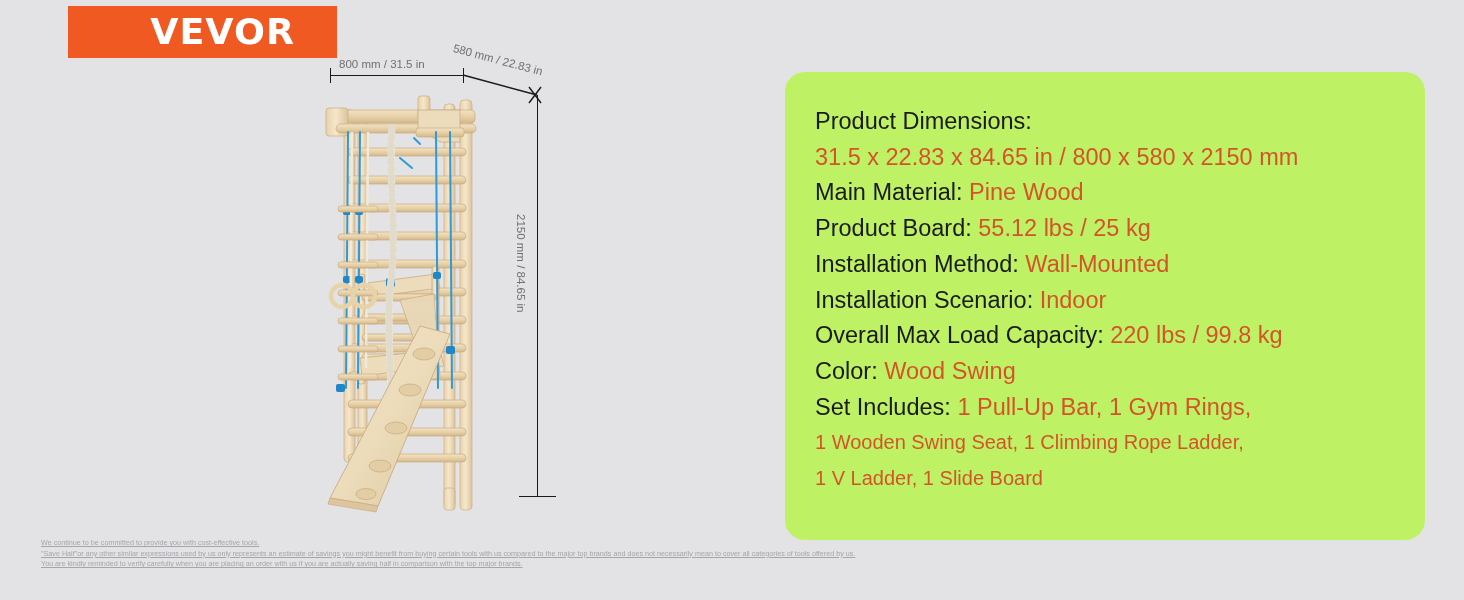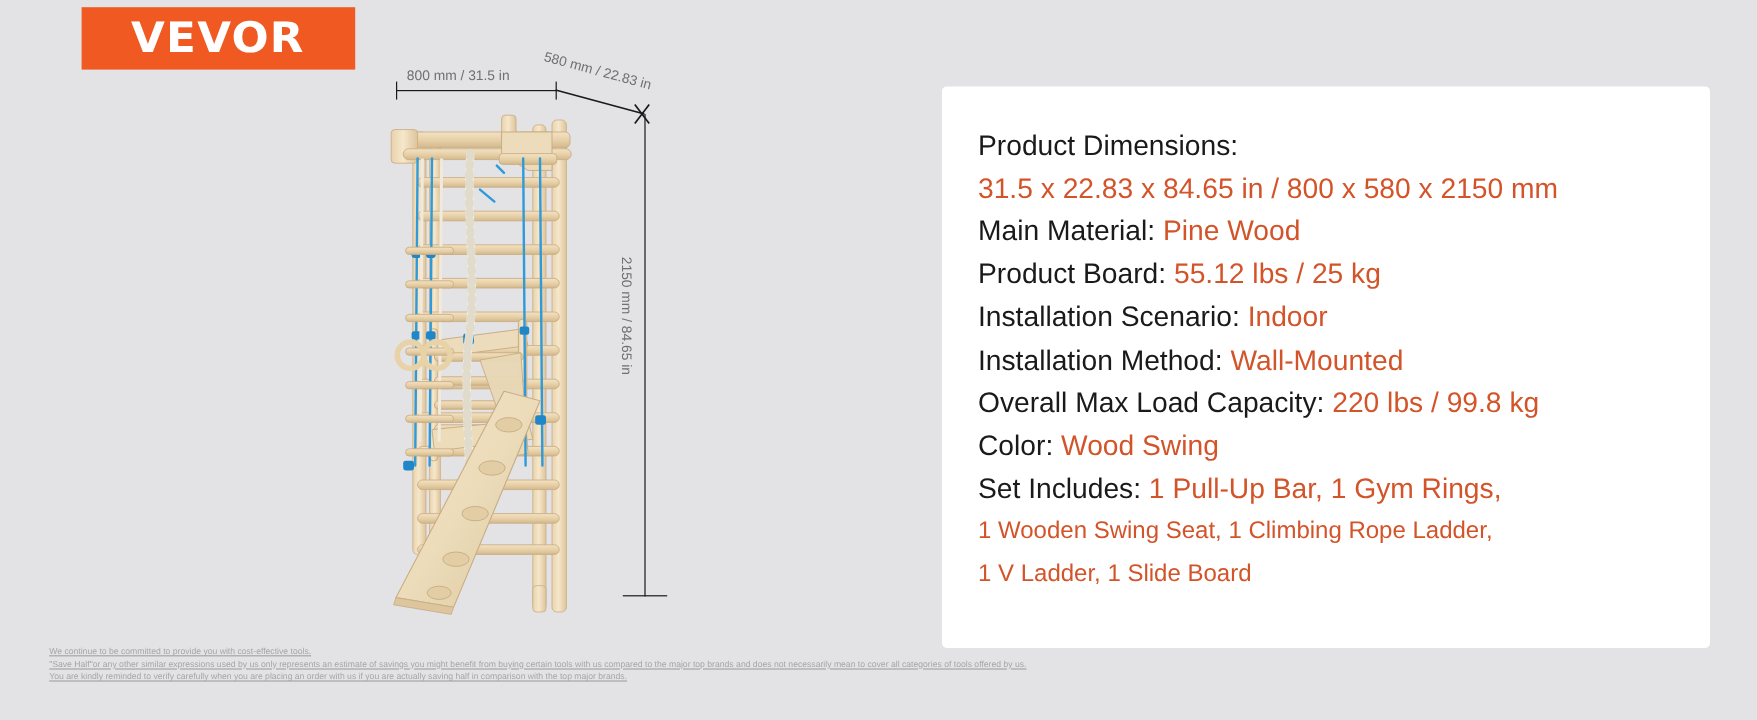--- a/index.html
+++ b/index.html
@@ -9,21 +9,21 @@
     font-family:"Liberation Sans", sans-serif;
     overflow:hidden;
     position:relative;
   }
   #stage{position:absolute;inset:0;}
 
   
   .logo-badge{
     position:absolute;left:68px;top:6px;width:228px;height:52px;
     background:#f05a22;
-    display:flex;align-items:center;justify-content:center;
+    display:flex;align-items:center;justify-content:center;padding-left:41px;
   }
   .logo-text{
     color:#ffffff;font-size:35px;font-weight:bold;letter-spacing:1px;
     font-family:"DejaVu Sans", sans-serif;
     transform:scaleX(1.04);
   }
 
   
   .dim-label{
     position:absolute;color:#6f6f74;font-size:11.5px;white-space:nowrap;
@@ -40,21 +40,21 @@
   #dim-h-cap-b{left:519px;top:496px;width:37px;height:1.4px;}
 
   .diag-svg{position:absolute;left:455px;top:62px;}
 
   
   #product{position:absolute;left:300px;top:88px;width:250px;height:430px;}
 
   
   .spec-card{
     position:absolute;left:785px;top:72px;width:640px;height:468px;
-    background:#ffffff;border-radius:4px;
+    background:#bef264;border-radius:20px;
     box-sizing:border-box;padding:32px 0 0 30px;
   }
   .spec-line{
     font-size:23.5px;color:#1a1a1a;line-height:35.7px;white-space:nowrap;
   }
   .spec-line .val{color:#d4542a;margin-top:20px;}
   .spec-cont{font-size:20px;color:#d4542a;line-height:35.7px;white-space:nowrap;}
 
   
   .disclaimer{
@@ -216,26 +216,26 @@
     </div>
     <div class="spec-line">
       <span>Main Material:</span>
       <span class="val">Pine Wood</span>
     </div>
     <div class="spec-line">
       <span>Product Board:</span>
       <span class="val">55.12 lbs / 25 kg</span>
     </div>
     <div class="spec-line">
+      <span>Installation Method:</span>
+      <span class="val">Wall-Mounted</span>
+    </div>
+    <div class="spec-line">
       <span>Installation Scenario:</span>
       <span class="val">Indoor</span>
-    </div>
-    <div class="spec-line">
-      <span>Installation Method:</span>
-      <span class="val">Wall-Mounted</span>
     </div>
     <div class="spec-line">
       <span>Overall Max Load Capacity:</span>
       <span class="val">220 lbs / 99.8 kg</span>
     </div>
     <div class="spec-line">
       <span>Color:</span>
       <span class="val">Wood Swing</span>
     </div>
     <div class="spec-line">

